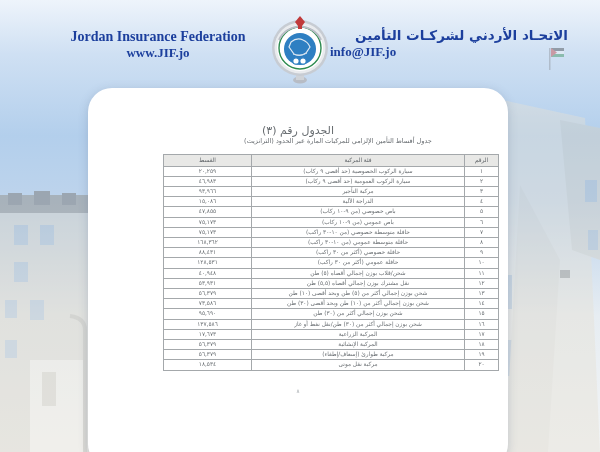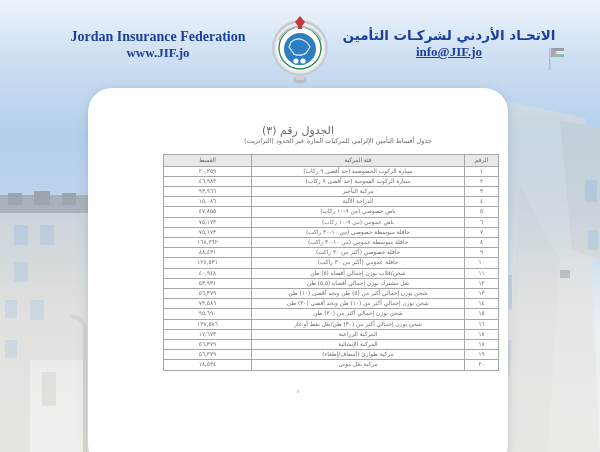--- a/index.html
+++ b/index.html
@@ -9,23 +9,23 @@
     background:linear-gradient(180deg,#eef4fb 0%,#cfe0f3 12%,#b3cfec 30%,#bed4ec 45%,#e7edf2 70%,#f2f4f5 100%);
     border-right:2px solid #5a6f8c;
   }
   .bg-photo{position:absolute;top:0;left:0;width:600px;height:452px;pointer-events:none;}
   
   .site-header{position:absolute;top:0;left:0;width:600px;height:92px;}
   .hdr-left{position:absolute;left:38px;top:28px;width:240px;text-align:center;color:#1c3f9d;
     font-family:"Liberation Serif",serif;font-weight:bold;}
   .hdr-left .l1{font-size:14px;line-height:17px;}
   .hdr-left .l2{font-size:13px;line-height:16px;text-align:center;}
-  .hdr-right{position:absolute;left:330px;top:26px;width:238px;text-align:center;color:#1c3f9d;font-weight:bold;}
+  .hdr-right{position:absolute;left:330px;top:26px;width:238px;color:#1c3f9d;font-weight:bold;}
   .hdr-right .l1{font-size:13.5px;line-height:18px;font-family:"DejaVu Sans",sans-serif;}
-  .hdr-right .l2{font-size:13px;line-height:16px;font-family:"Liberation Serif",serif;text-decoration:underline;}
+  .hdr-right .l2{font-size:13px;line-height:16px;font-family:"Liberation Serif",serif;}
   .logo-wrap{position:absolute;left:269px;top:14px;width:62px;height:72px;}
   
   .card{position:absolute;left:88px;top:88px;width:420px;height:380px;background:#ffffff;
     border-radius:24px;box-shadow:0 2px 10px rgba(80,100,130,0.25);}
   
   .doc{position:absolute;left:0;top:0;width:420px;height:380px;color:#6b7074;}
   .doc-title{position:absolute;left:0;top:38px;width:420px;text-align:center;font-size:11px;line-height:9px;color:#676c70;}
   .doc-subtitle{position:absolute;left:0;top:49px;width:420px;text-align:center;font-size:6.5px;line-height:9px;color:#676c70;padding-left:40px;}
   table.vt{position:absolute;left:75px;top:66px;width:335px;border-collapse:collapse;table-layout:fixed;
     direction:rtl;font-size:5.8px;color:#6b7074;}

